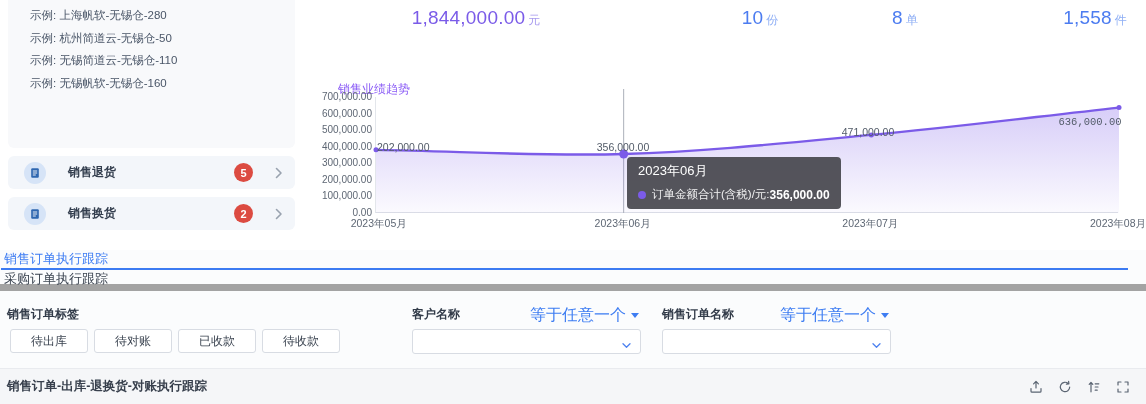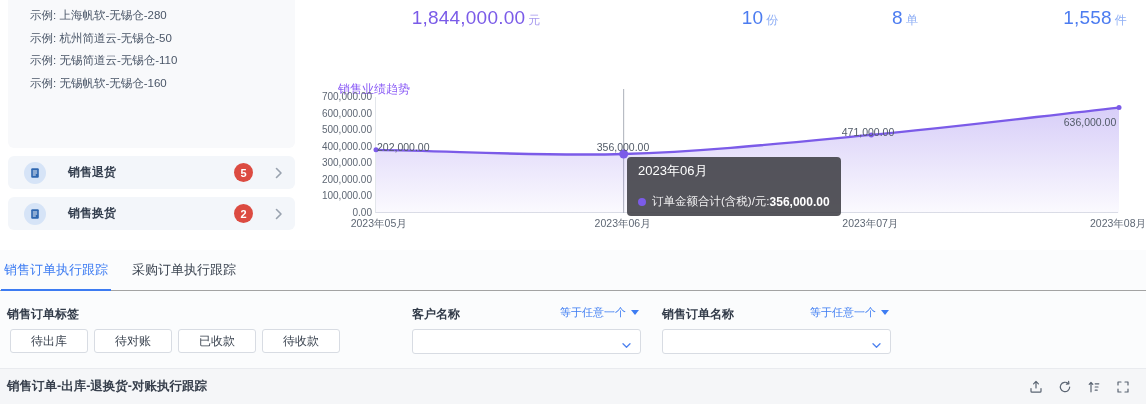--- a/index.html
+++ b/index.html
@@ -40,50 +40,50 @@
   .plot svg { overflow:visible; display:block; }
 
   .x-labels { position:absolute; left:375px; top:217px; width:743px; height:14px; }
   .x-labels span { position:absolute; font-size:10.5px; color:#5E6774; white-space:nowrap; transform:translateX(-50%); }
   .x-0 { left:0.5%; } .x-1 { left:33.33%; } .x-2 { left:66.67%; } .x-3 { left:100%; transform:translateX(-94%); }
 
   .data-label { position:absolute; font-size:10.5px; color:#525B68; white-space:nowrap; }
   .dl-0 { left:377px; top:141px; }
   .dl-1 { left:623px; top:141px; transform:translateX(-50%); }
   .dl-2 { left:868px; top:126px; transform:translateX(-50%); }
-  .dl-3 { left:1090px; top:116px; transform:translateX(-50%); }
+  .dl-3 { left:1090px; top:116px; transform:translateX(-50%);font-family:Liberation Mono, monospace; }
 
   .tooltip { position:absolute; left:627px; top:157px; background:rgba(66,66,73,0.90);
              border-radius:4px; padding:6px 11px 7px 11px; color:#fff; white-space:nowrap; z-index:5; }
   .tooltip-title { font-size:13px; line-height:16px; }
-  .tooltip-row { display:flex; align-items:center; margin-top:15px; }
+  .tooltip-row { display:flex; align-items:center; margin-top:8px; }
   .tooltip-dot { width:8px; height:8px; border-radius:50%; margin-right:6px; }
   .tooltip-series { font-size:11.5px; color:rgba(255,255,255,0.92); }
   .tooltip-value { font-size:12px; font-weight:bold; color:#fff; }
 
   
   .lower-section { position:absolute; left:0; top:250px; width:1146px; height:118px; background:#FBFCFD; }
   .tabs { position:absolute; left:0; top:0; right:0; height:41px; display:flex; padding-left:1px;
-          border-bottom:1px solid #a3a3a3; }
+          border-bottom:7px solid #a3a3a3;flex-direction:column; }
   .tab { height:41px; display:flex; align-items:center; padding:0 3px; margin-right:18px;
          font-size:13px; cursor:pointer; border-bottom:2px solid transparent; }
   .tab.active { color:#3C7BF2; font-weight:500; border-bottom-color:#3C7BF2; }
   .tab.inactive { color:#3A4350; }
 
   .filter-label { position:absolute; top:56px; font-size:12px; font-weight:bold; color:#323B49; }
   .tag-label { left:7px; }
   .tag-buttons { position:absolute; left:10px; top:79px; display:flex; gap:6px; }
   .tag-btn { width:78px; height:24px; background:#fff; border:1px solid #D8DCE3; border-radius:3px;
              font-size:12px; color:#39424F; display:flex; align-items:center; justify-content:center; cursor:pointer; }
 
   .select-group { position:absolute; width:229px; top:0; height:118px; }
   .sg-1 { left:412px; } .sg-2 { left:662px; }
   .sg-label { position:absolute; left:0; top:56px; font-size:12px; font-weight:bold; color:#323B49; }
   .sg-operator { position:absolute; right:2px; top:55px; display:flex; align-items:center; gap:5px;
-                 font-size:11px; color:#3D7CF2; cursor:pointer; }
+                 font-size:16px; color:#3D7CF2; cursor:pointer; }
   .op-caret { width:0; height:0; border-left:4px solid transparent; border-right:4px solid transparent;
               border-top:5px solid #3D7CF2; }
   .sg-select { position:absolute; left:0; top:79px; width:229px; height:25px; background:#fff;
                border:1px solid #D8DCE3; border-radius:3px; cursor:pointer; }
   .sg-select .sel-chevron { position:absolute; right:8px; top:7px; }
   .sel-value { position:absolute; left:8px; top:4px; font-size:12px; color:#39424F; }
 
   
   .bottom-bar { position:absolute; left:0; top:368px; width:1146px; height:36px; background:#F5F6F8;
                 border-top:1px solid #E9EBEF; display:flex; align-items:center; padding:0 13px 0 7px; }

